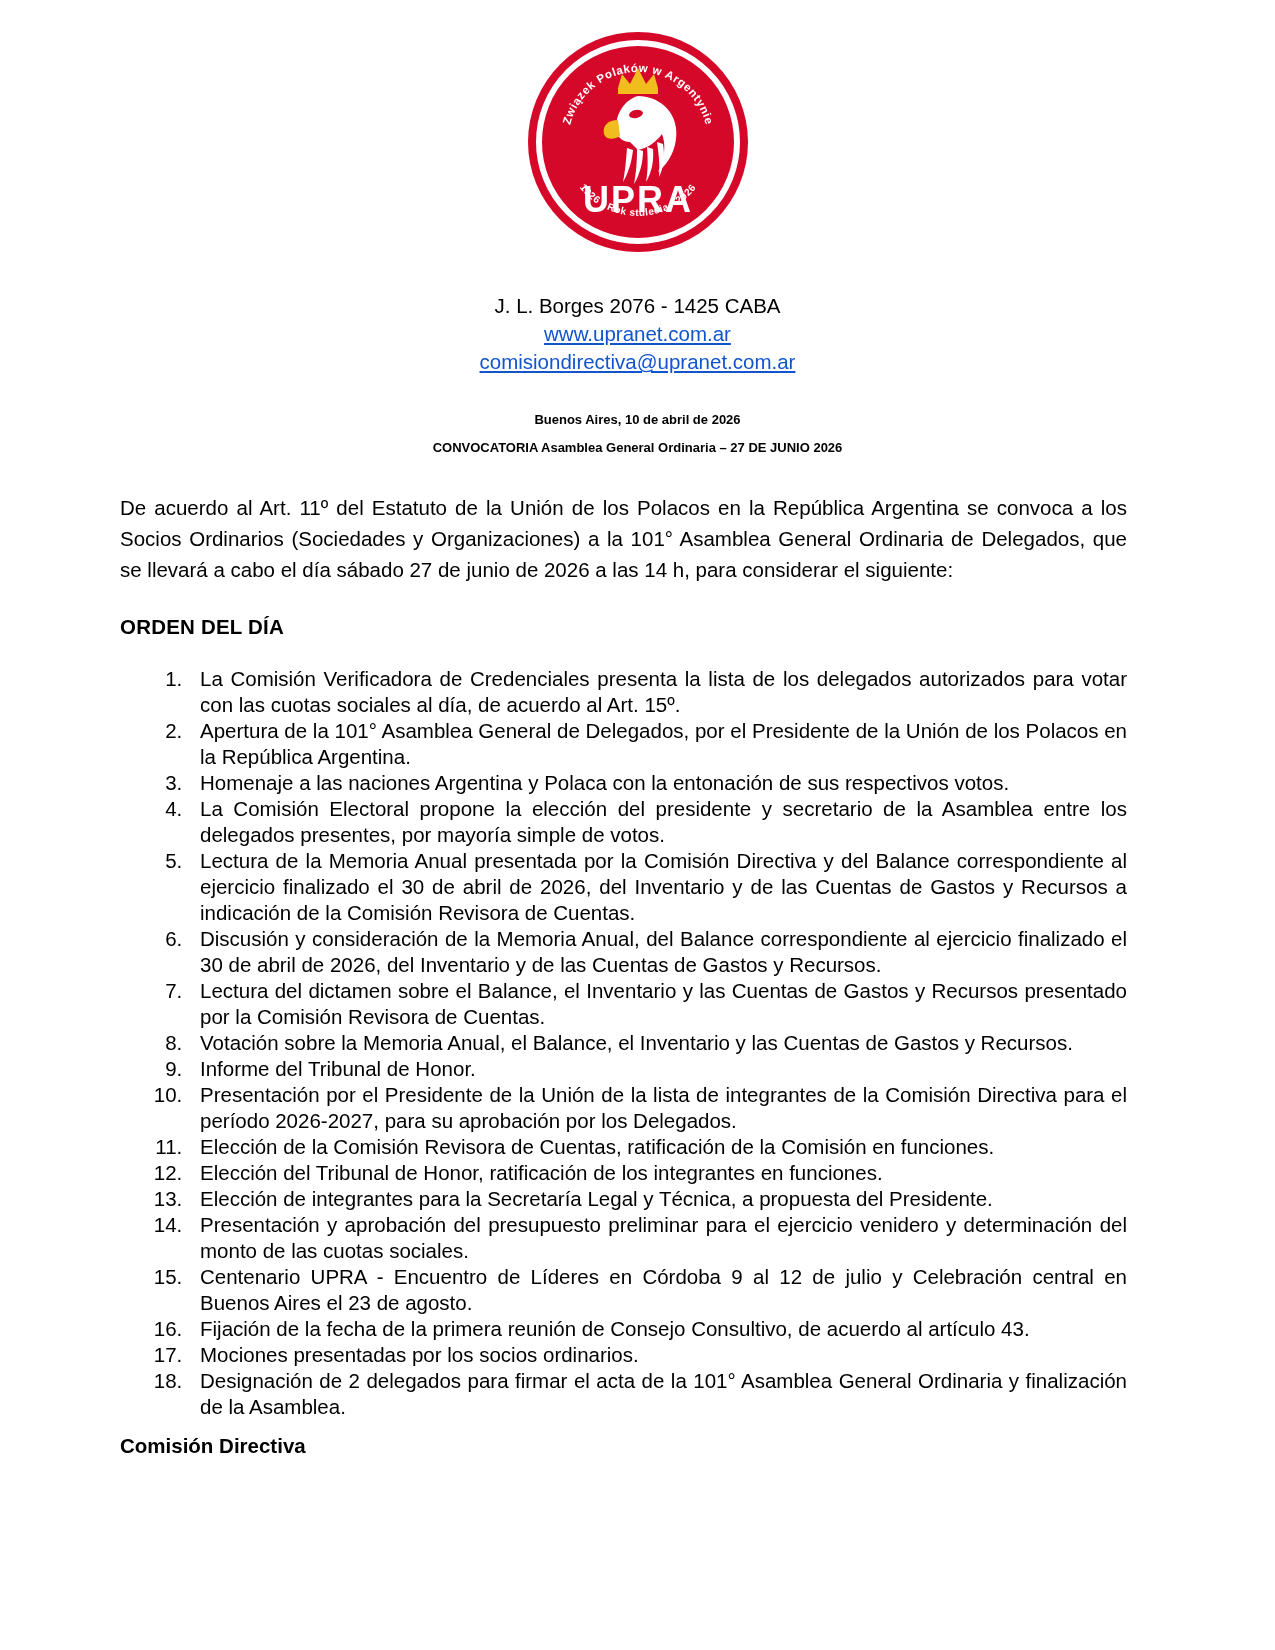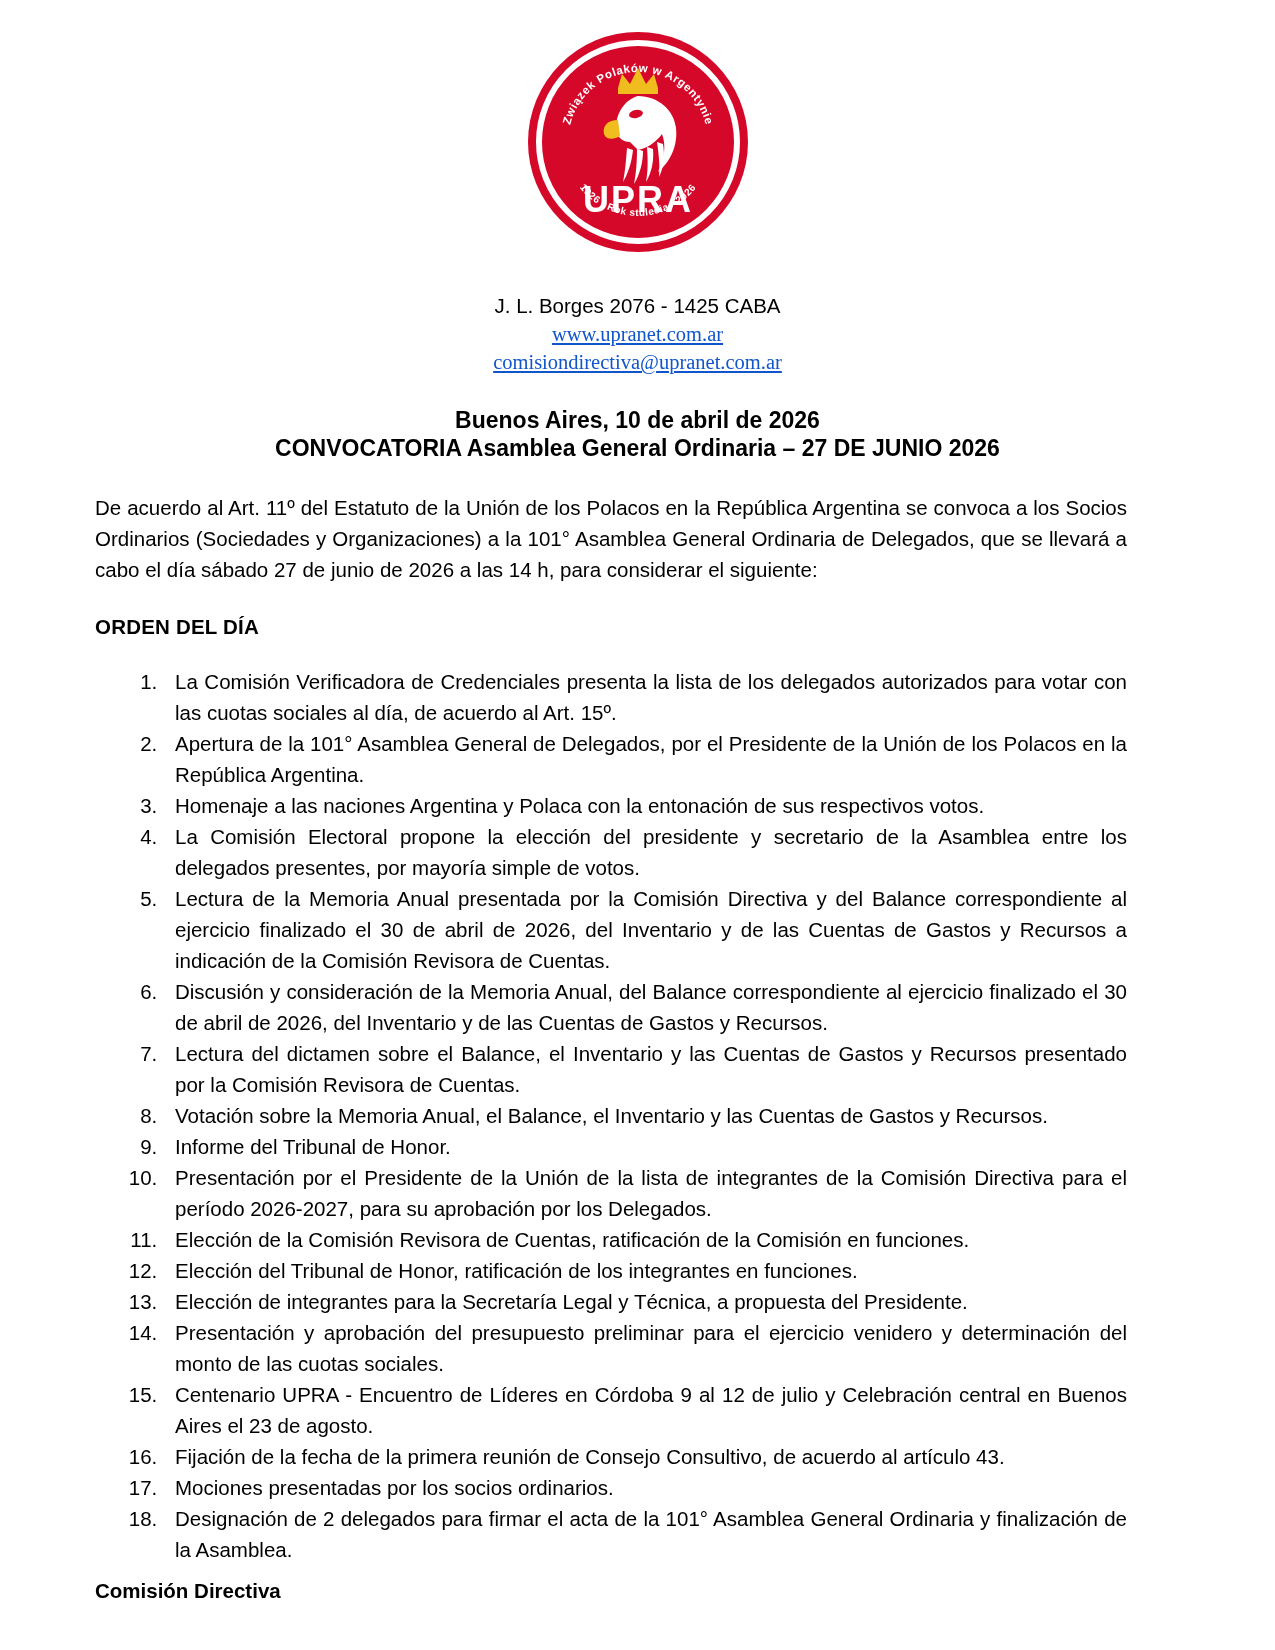--- a/index.html
+++ b/index.html
@@ -42,56 +42,55 @@
     margin-top: 10px;
     text-align: center;
     font-size: 20.5px;
     line-height: 28px;
   }
   .contact .addr { color: #000; margin-top: 38px; }
   .contact .link {
     color: #1155cc;
     text-decoration: underline;
     display: inline-block;
-    font-family: Liberation Serif, serif;
   }
 
   
   .title-block {
     margin-top: 30px;
     text-align: center;
     font-weight: bold;
-    font-size: 23px;
+    font-size: 13px;
     line-height: 28px;
   }
 
   
   .content {
-    padding: 0 148px 0 95px;
+    padding: 0 148px 0 120px;
   }
   .intro {
     margin-top: 30px;
     font-size: 20.5px;
     line-height: 31px;
     text-align: justify;
     text-justify: inter-word;
   }
   .orden-title {
     margin-top: 30px;
     font-weight: bold;
     font-size: 20.5px;
     letter-spacing: 0.2px;
   }
 
   
   ol.agenda {
     margin: 27px 0 0 0;
     padding-left: 68px;
     font-size: 20.5px;
-    line-height: 31px;
+    line-height: 26px;
   }
   ol.agenda > li {
     padding-left: 12px;
     margin-bottom: 0;
     text-align: justify;
     text-justify: inter-word;
   }
   ol.agenda > li::marker {
     font-size: 20.5px;
   }

